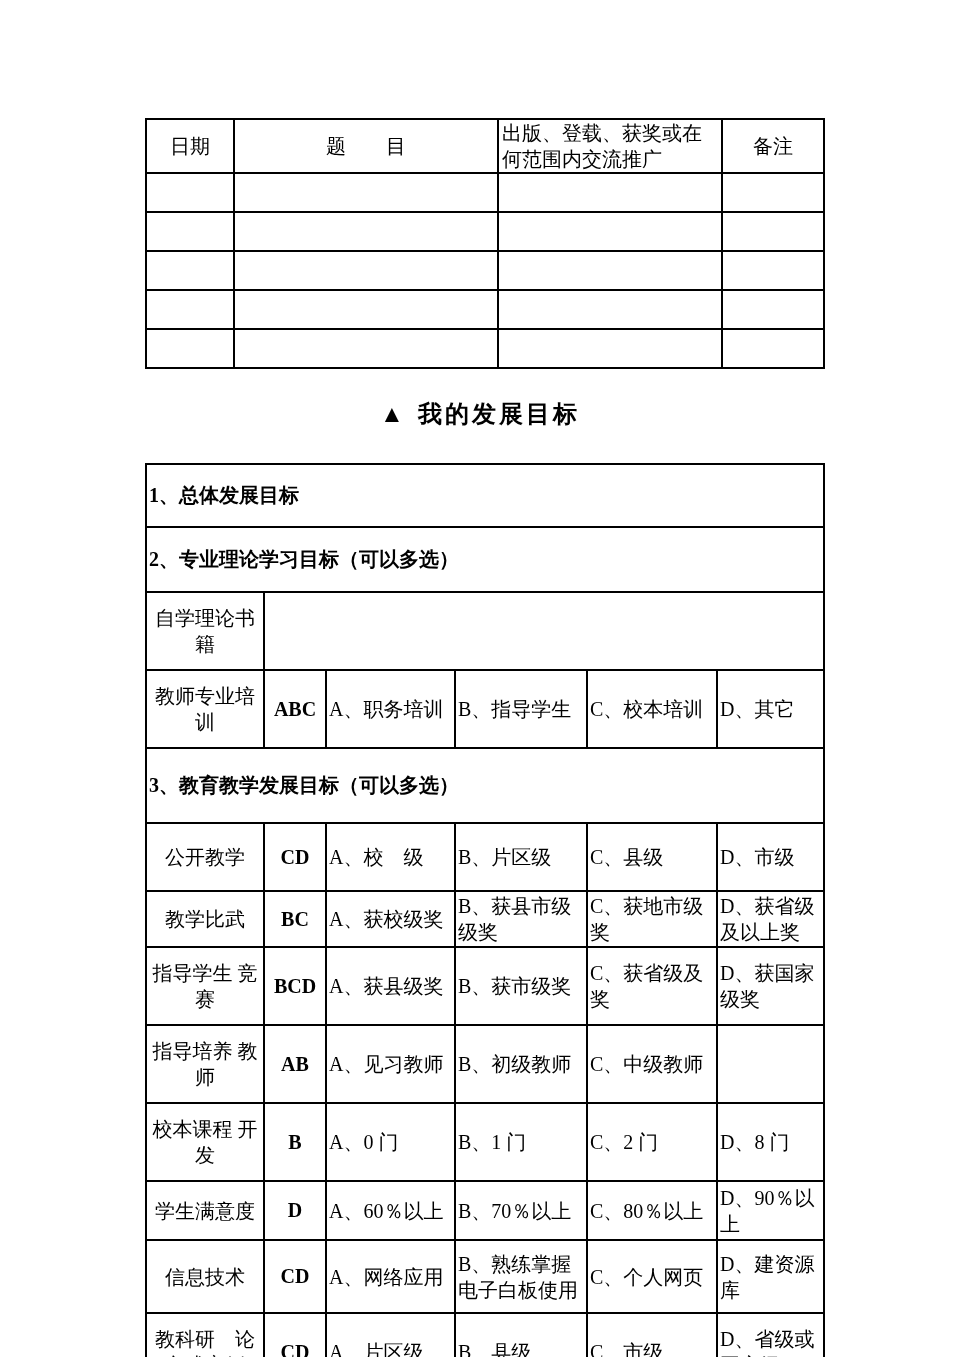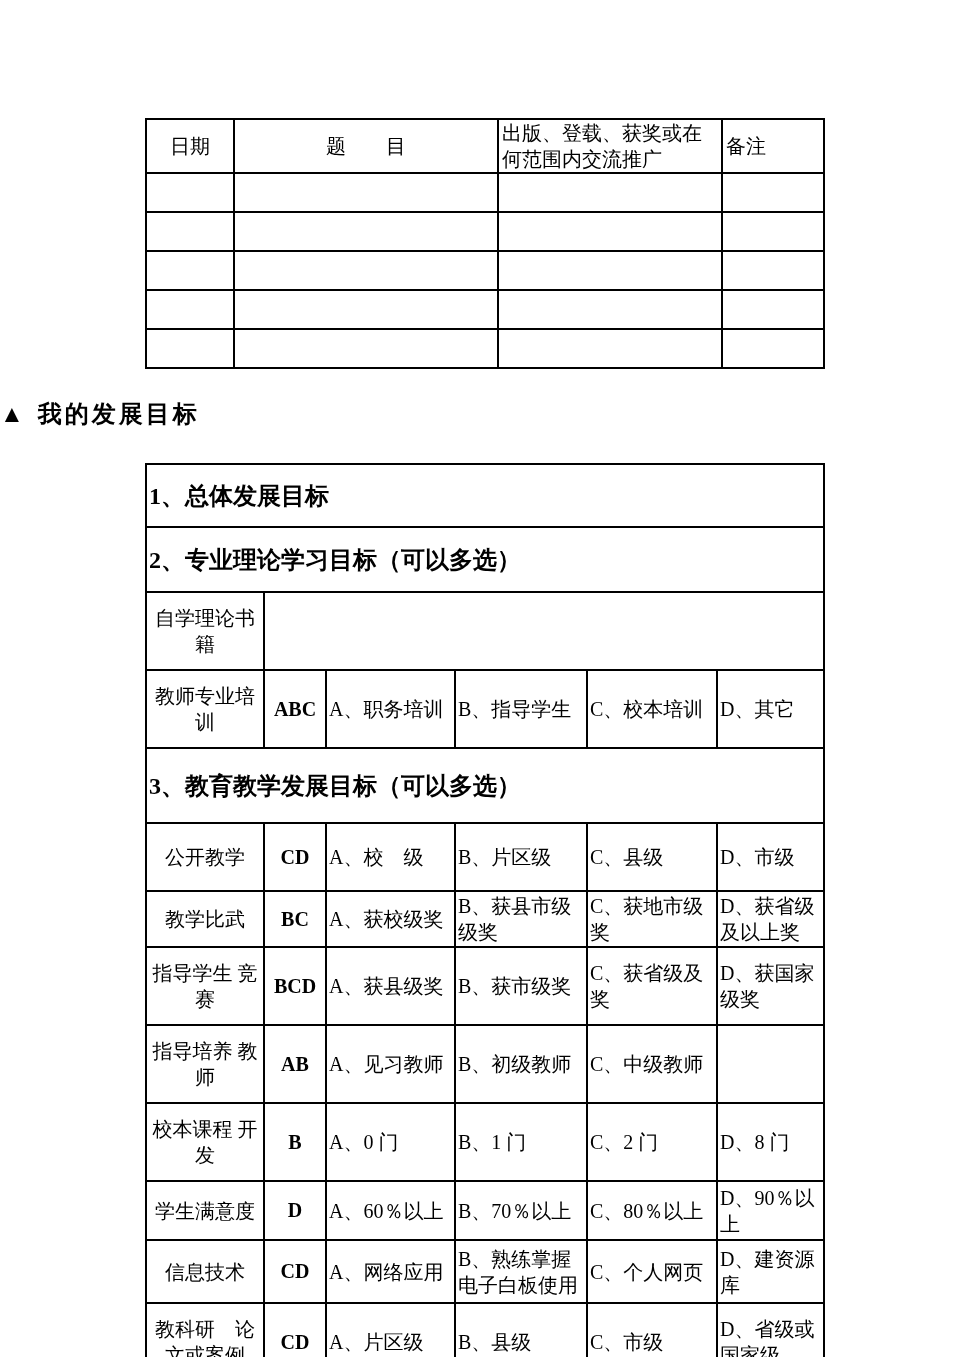--- a/index.html
+++ b/index.html
@@ -25,41 +25,42 @@
     font-weight: normal;
     vertical-align: middle;
     overflow: hidden;
     padding: 0;
   }
   
   .pub-table { left: 145px; top: 118px; width: 678px; }
   .pub-head-row { height: 54px; }
   .pub-h0, .pub-h1 { text-align: center; }
   .pub-h2 { text-align: left; padding: 0 3px; line-height: 1.3; }
-  .pub-h3 { text-align: left; padding: 0 3px; }
+  .pub-h3 { text-align: center; padding: 0 9px; }
   .pub-empty-row { height: 39px; }
   
   .heading {
     position: absolute;
     top: 398px;
     left: 0;
     width: 960px;
+    text-align: center;
     font-size: 24px;
     font-weight: bold;
     line-height: 32px;
   }
   .heading .tri { letter-spacing: 0; }
   .heading .txt { margin-left: 14px; letter-spacing: 3px; }
   
   .goals-table { left: 145px; top: 463px; width: 678px; }
   .section-cell {
     font-weight: bold;
     text-align: left;
     padding-left: 2px;
-    font-size: 24px;
+    font-size: 20px;
   }
   .label-cell {
     text-align: center;
     line-height: 1.3;
     word-break: break-all;
     padding: 12px 2px;
   }
   .answer-cell { text-align: center; font-weight: bold; }
   .option-cell {
     text-align: left;
@@ -196,21 +197,21 @@
         <td class="option-cell">D、8 门</td>
       </tr>
       <tr style="height: 59px;">
         <td class="label-cell">学生满意度</td>
         <td class="answer-cell">D</td>
         <td class="option-cell">A、60％以上</td>
         <td class="option-cell">B、70％以上</td>
         <td class="option-cell">C、80％以上</td>
         <td class="option-cell">D、90％以上</td>
       </tr>
-      <tr style="height: 63px;">
+      <tr style="height: 73px;">
         <td class="label-cell">信息技术</td>
         <td class="answer-cell">CD</td>
         <td class="option-cell">A、网络应用</td>
         <td class="option-cell">B、熟练掌握电子白板使用</td>
         <td class="option-cell">C、个人网页</td>
         <td class="option-cell">D、建资源库</td>
       </tr>
       <tr style="height: 56px;">
         <td class="label-cell">教科研　论文或案例</td>
         <td class="answer-cell">CD</td>

